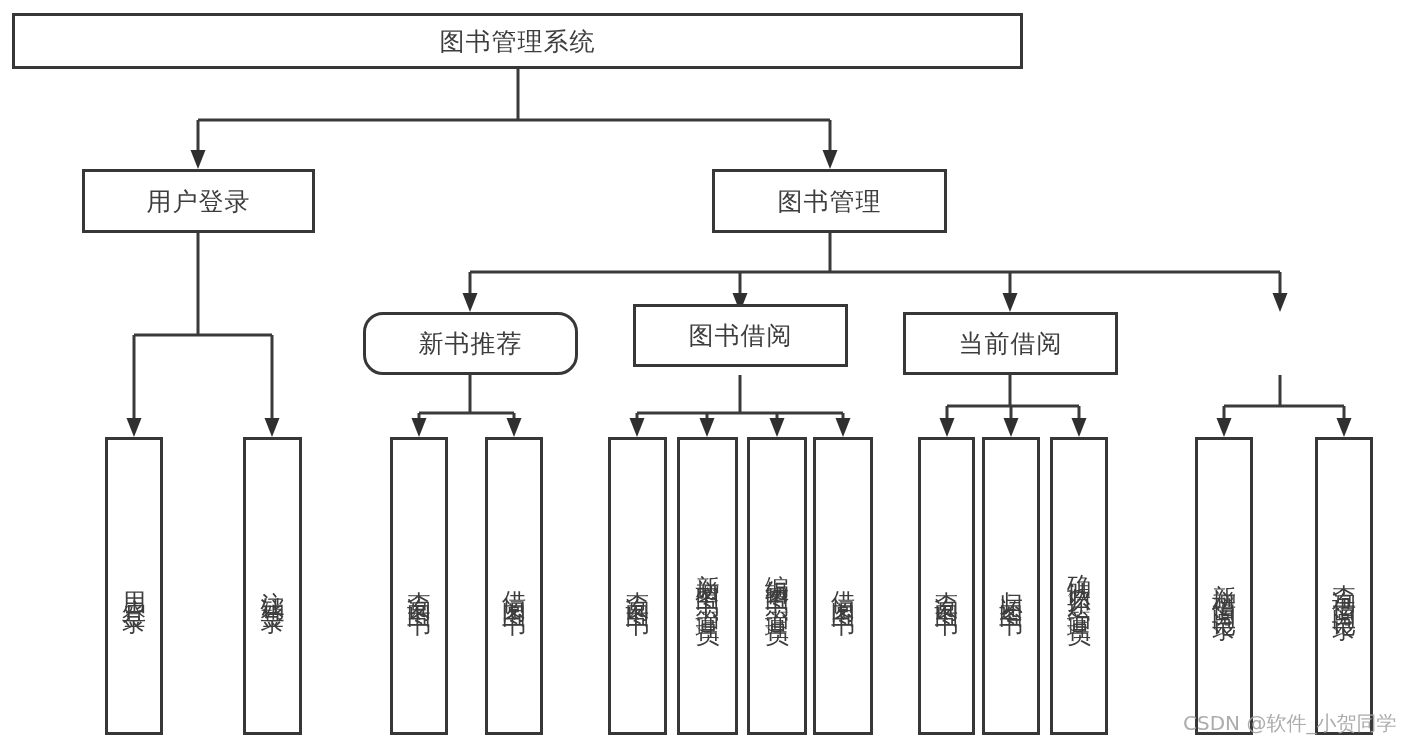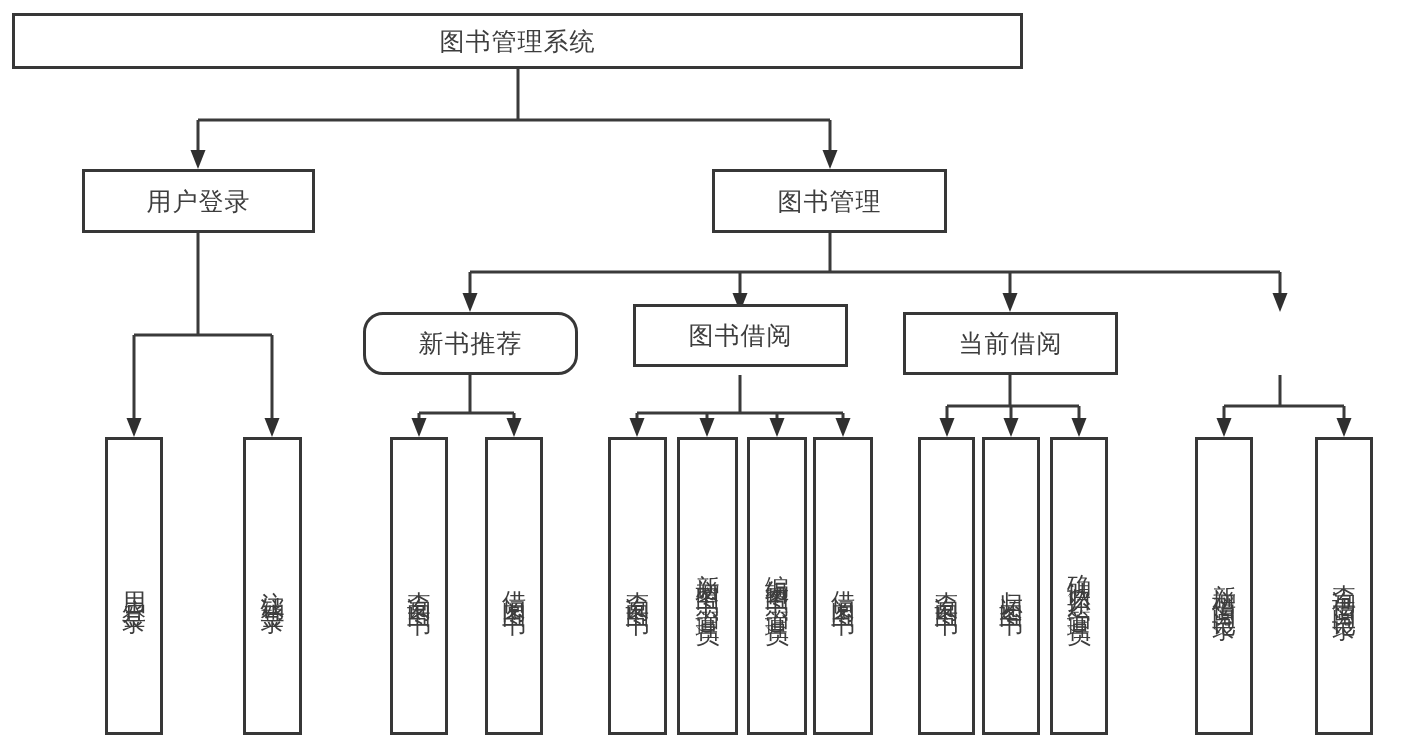--- a/index.html
+++ b/index.html
@@ -132,14 +132,15 @@
     <span class="vtext">确认归还（管理员）</span>
   </div>
 
   <div class="vbox" style="left:1195px; top:437px; width:58px; height:298px;">
     <span class="vtext">新增借阅记录</span>
   </div>
   <div class="vbox" style="left:1315px; top:437px; width:58px; height:298px;">
     <span class="vtext">查询借阅记录</span>
   </div>
 
+  <div class="watermark">CSDN @软件_小贺同学</div>
 
 </div>
 
 </body></html>

